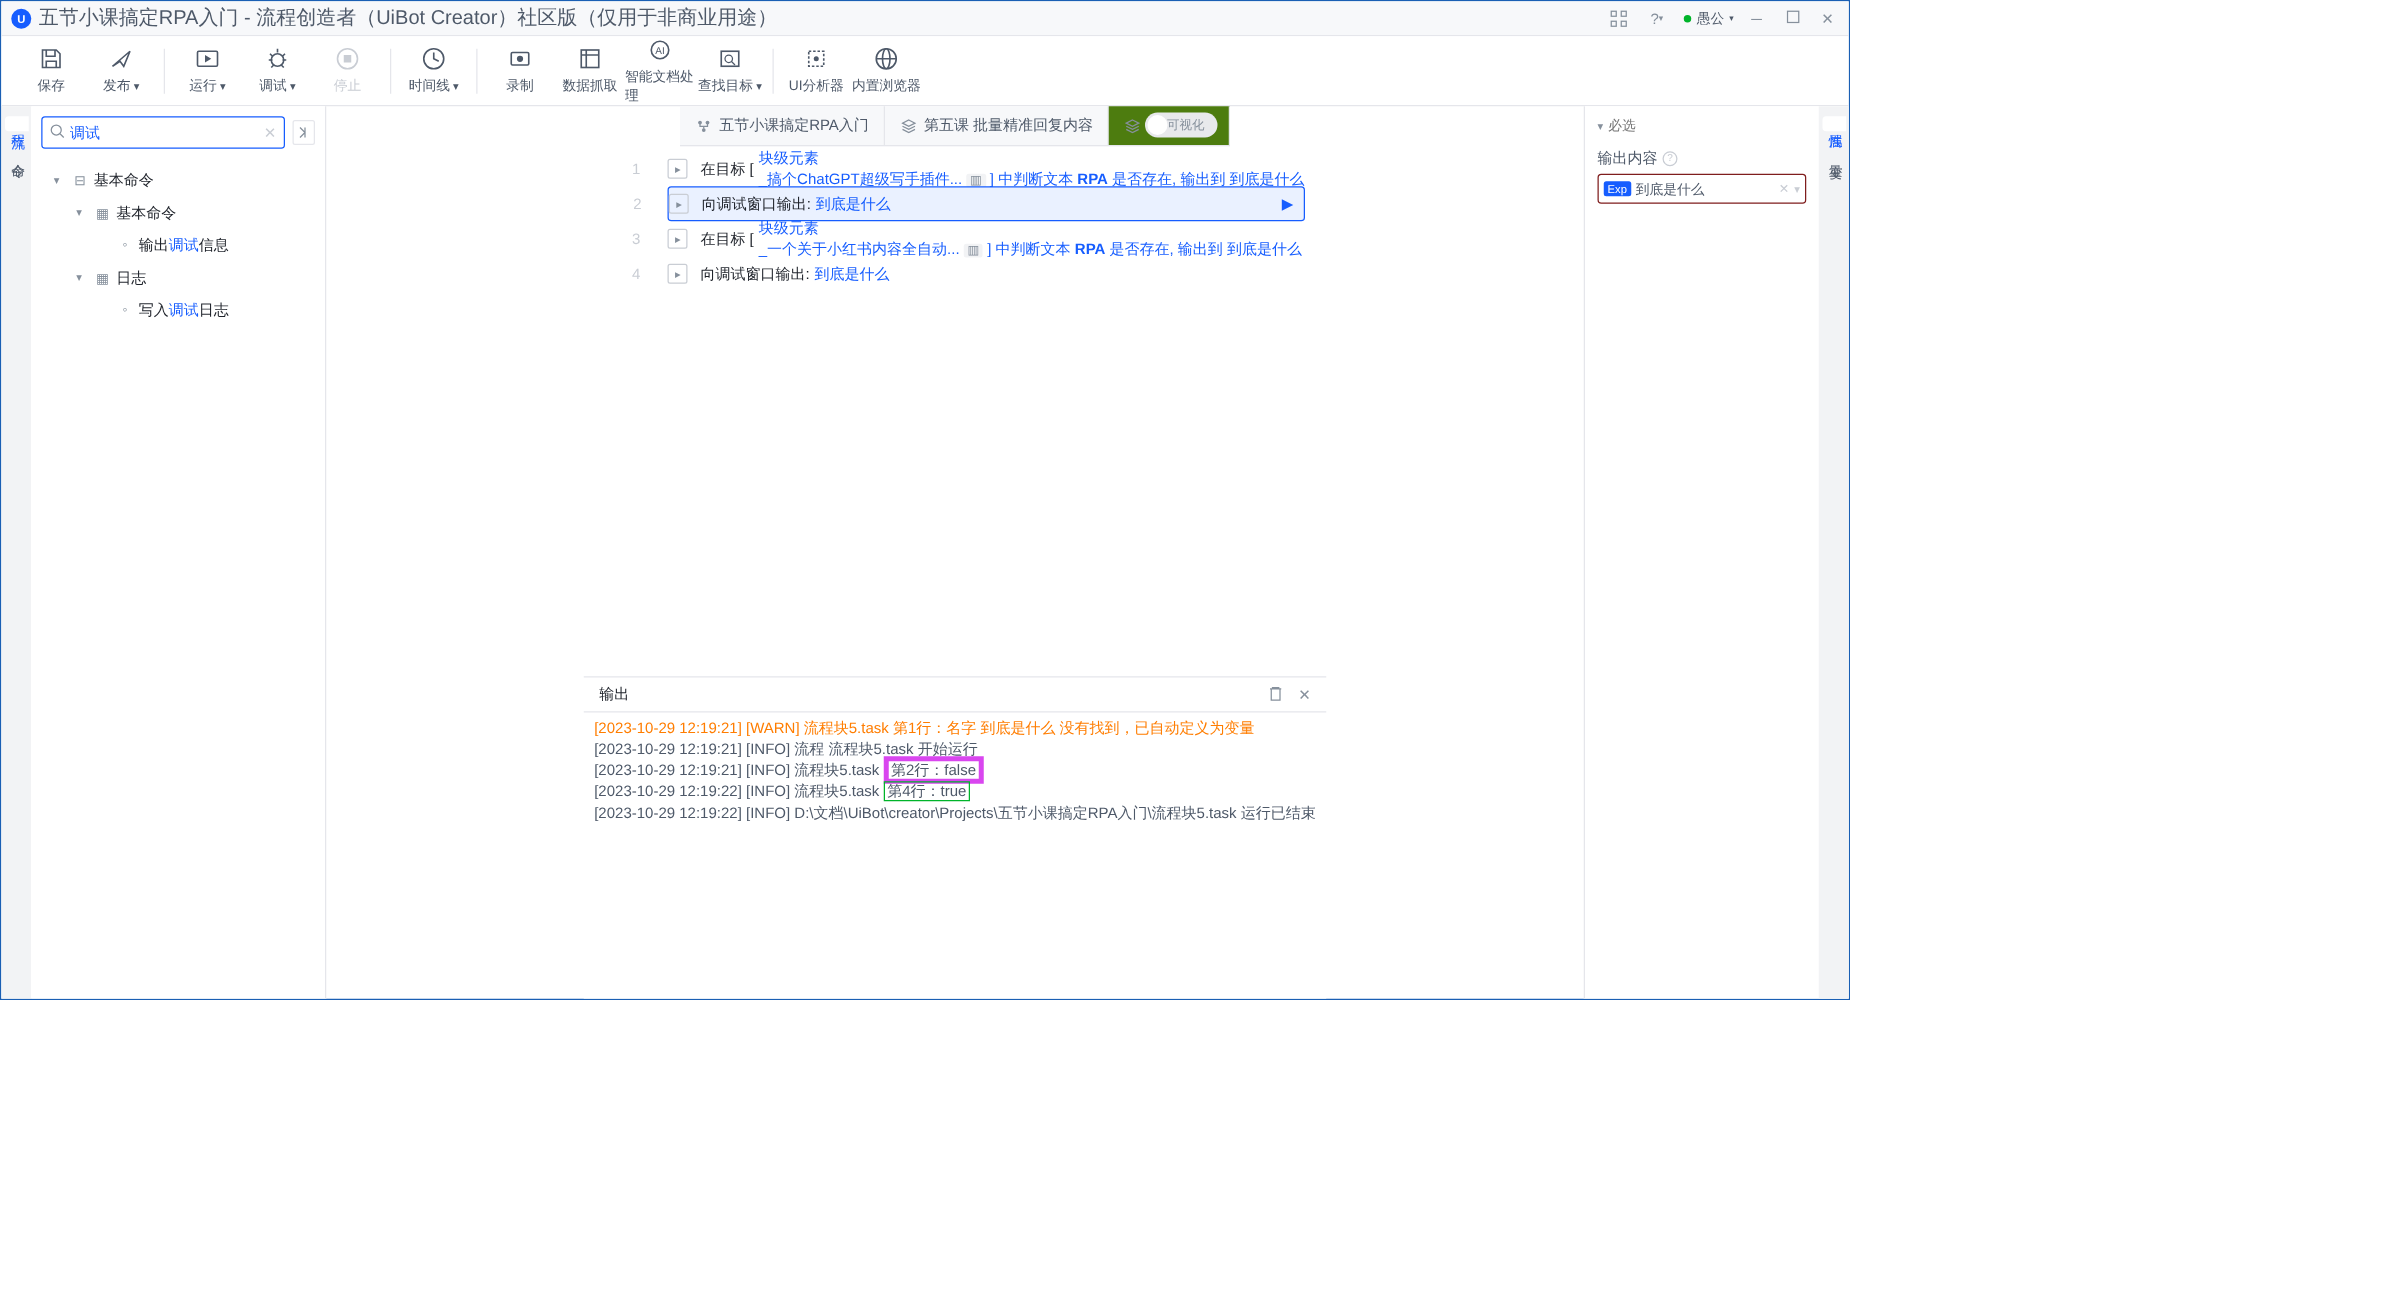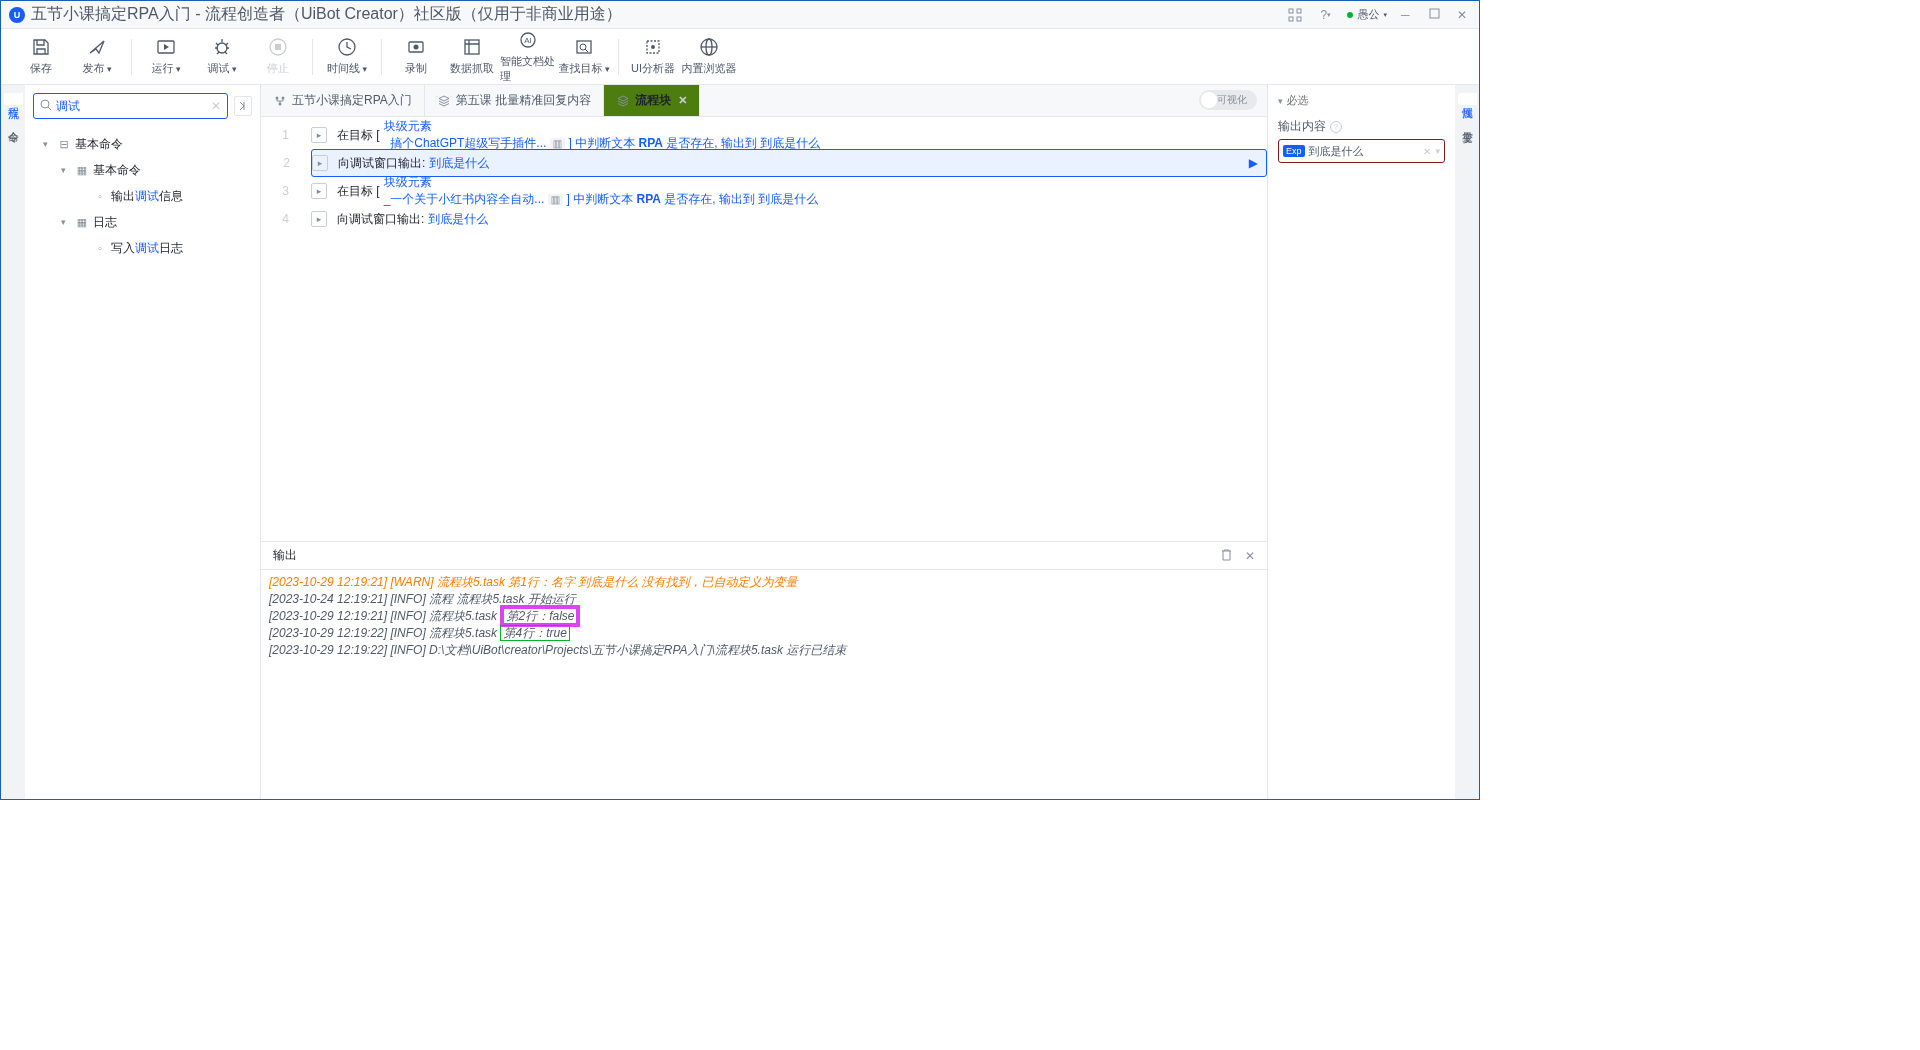--- a/index.html
+++ b/index.html
@@ -39,21 +39,21 @@
 .search-box .clear { color: #c9cdd4; cursor: pointer; }
 .collapse-btn { width: 20px; height: 20px; color: #86909c; cursor: pointer; border: 1px solid #e5e6eb; border-radius: 2px; display:flex;align-items:center;justify-content:center; }
 .tree { padding: 4px 0; overflow-y: auto; flex: 1; }
 .tree-item { display: flex; align-items: center; height: 26px; padding: 0 10px; cursor: pointer; gap: 4px; font-size: 12px; color: #1d2129; }
 .tree-item .ind { display: inline-block; }
 .tree-item .caret { width: 10px; color: #86909c; font-size: 9px; }
 .tree-item .folder-ico { width: 14px; height: 14px; display: flex; align-items: center; justify-content: center; color: #86909c; font-size: 11px; }
 .tree-item .hl { color: #165dff; }
 
 
-.center { flex: 1; display: flex; flex-direction: column; min-width: 0; }
+.center { flex: 1; display: flex; flex-direction: column; min-width: 0; align-items: center; }
 .tabs-row { height: 32px; background: #f7f8fa; display: flex; align-items: stretch; border-bottom: 1px solid #e5e6eb; position: relative; }
 .crumb-tab { display: flex; align-items: center; gap: 5px; padding: 0 12px; font-size: 12px; color: #4e5969; border-right: 1px solid #e5e6eb; cursor: pointer; }
 .crumb-tab.active { background: #4d7c0f; color: #1d2129; font-weight: bold; }
 .crumb-tab .tab-ico { width: 14px; height: 14px; color: #86909c; display:flex;align-items:center;justify-content:center; }
 .crumb-tab .close { color: #c9cdd4; font-size: 11px; margin-left: 2px; }
 .viz-toggle { position: absolute; right: 10px; top: 5px; height: 20px; width: 58px; background: #e8e9ec; border-radius: 10px; display: flex; align-items: center; font-size: 10px; color: #86909c; padding-left: 18px; cursor: pointer; }
 .viz-toggle::before { content: ""; position: absolute; left: 2px; top: 2px; width: 16px; height: 16px; background: #fff; border-radius: 50%; }
 
 .code-area { flex: 1; overflow: auto; background: #fff; padding: 4px 0; }
 .code-line { display: flex; align-items: center; height: 28px; font-size: 12px; }
@@ -64,21 +64,21 @@
 .code-line .highlight { background: #f2f3f5; padding: 0 3px; border-radius: 2px; color: #86909c; font-size: 10px; }
 .code-line.selected { background: #eaf1ff; position: relative; border: 1px solid #165dff; margin-left: 50px; border-radius: 3px; }
 .code-line.selected .lineno { position: absolute; left: -50px; width: 50px; }
 .code-line.selected .play { position: absolute; right: 8px; color: #165dff; }
 
 
 .output-panel { height: 258px; border-top: 1px solid #e5e6eb; background: #fff; display: flex; flex-direction: column; }
 .output-header { height: 28px; display: flex; align-items: center; padding: 0 12px; border-bottom: 1px solid #e5e6eb; font-size: 12px; color: #1d2129; }
 .output-header .spacer { flex: 1; }
 .output-header .obtn { color: #86909c; cursor: pointer; margin-left: 12px; }
-.output-body { flex: 1; overflow: auto; padding: 4px 8px; font-family: Consolas, monospace; font-size: 12px; line-height: 17px; font-style: italic; }
+.output-body { flex: 1; overflow: auto; padding: 4px 8px; font-family: Consolas, monospace; font-size: 12px; line-height: 17px; }
 .log-line { white-space: pre; color: #4e5969; }
 .log-line.warn { color: #ff7d00; }
 .log-line .boxed-red { border: 4px solid #d946ef; padding: 0 2px; }
 .log-line .boxed-green { border: 1px solid #00b42a; padding: 0 2px; }
 
 
 .right-panel { width: 212px; border-left: 1px solid #e5e6eb; background: #fff; display: flex; }
 .right-content { flex: 1; padding: 8px 10px; }
 .right-title { font-size: 11px; color: #737373; display: flex; align-items: center; gap: 2px; margin-bottom: 10px; }
 .right-title::before { content: "▾"; font-size: 9px; color: #86909c; margin-right: 2px; }
@@ -370,21 +370,21 @@
       <div class="output-header">
         <span>输出</span>
         <span class="spacer"></span>
         <span class="obtn"><svg width="13" height="13" viewBox="0 0 13 13">
               <path d="M2 3 h9 M4 3 v-1 h5 v1 M3 3 v9 h7 v-9" fill="none" stroke="currentColor"></path>
             </svg></span>
         <span class="obtn">✕</span>
       </div>
       <div class="output-body" id="output-body">
           <div class="log-line warn">[2023-10-29 12:19:21] [WARN] 流程块5.task 第1行：名字 到底是什么 没有找到，已自动定义为变量</div>
-          <div class="log-line ">[2023-10-24 12:19:21] [INFO] 流程 流程块5.task 开始运行</div>
+          <div class="log-line ">[2023-10-29 12:19:21] [INFO] 流程 流程块5.task 开始运行</div>
           <div class="log-line ">[2023-10-29 12:19:21] [INFO] 流程块5.task <span class="boxed-red">第2行：false</span></div>
           <div class="log-line ">[2023-10-29 12:19:22] [INFO] 流程块5.task <span class="boxed-green">第4行：true</span></div>
           <div class="log-line ">[2023-10-29 12:19:22] [INFO] D:\文档\UiBot\creator\Projects\五节小课搞定RPA入门\流程块5.task 运行已结束</div>
         </div>
     </div>
   </div>
 
   <div class="right-panel">
     <div class="right-content">
       <div class="right-title">必选</div>

